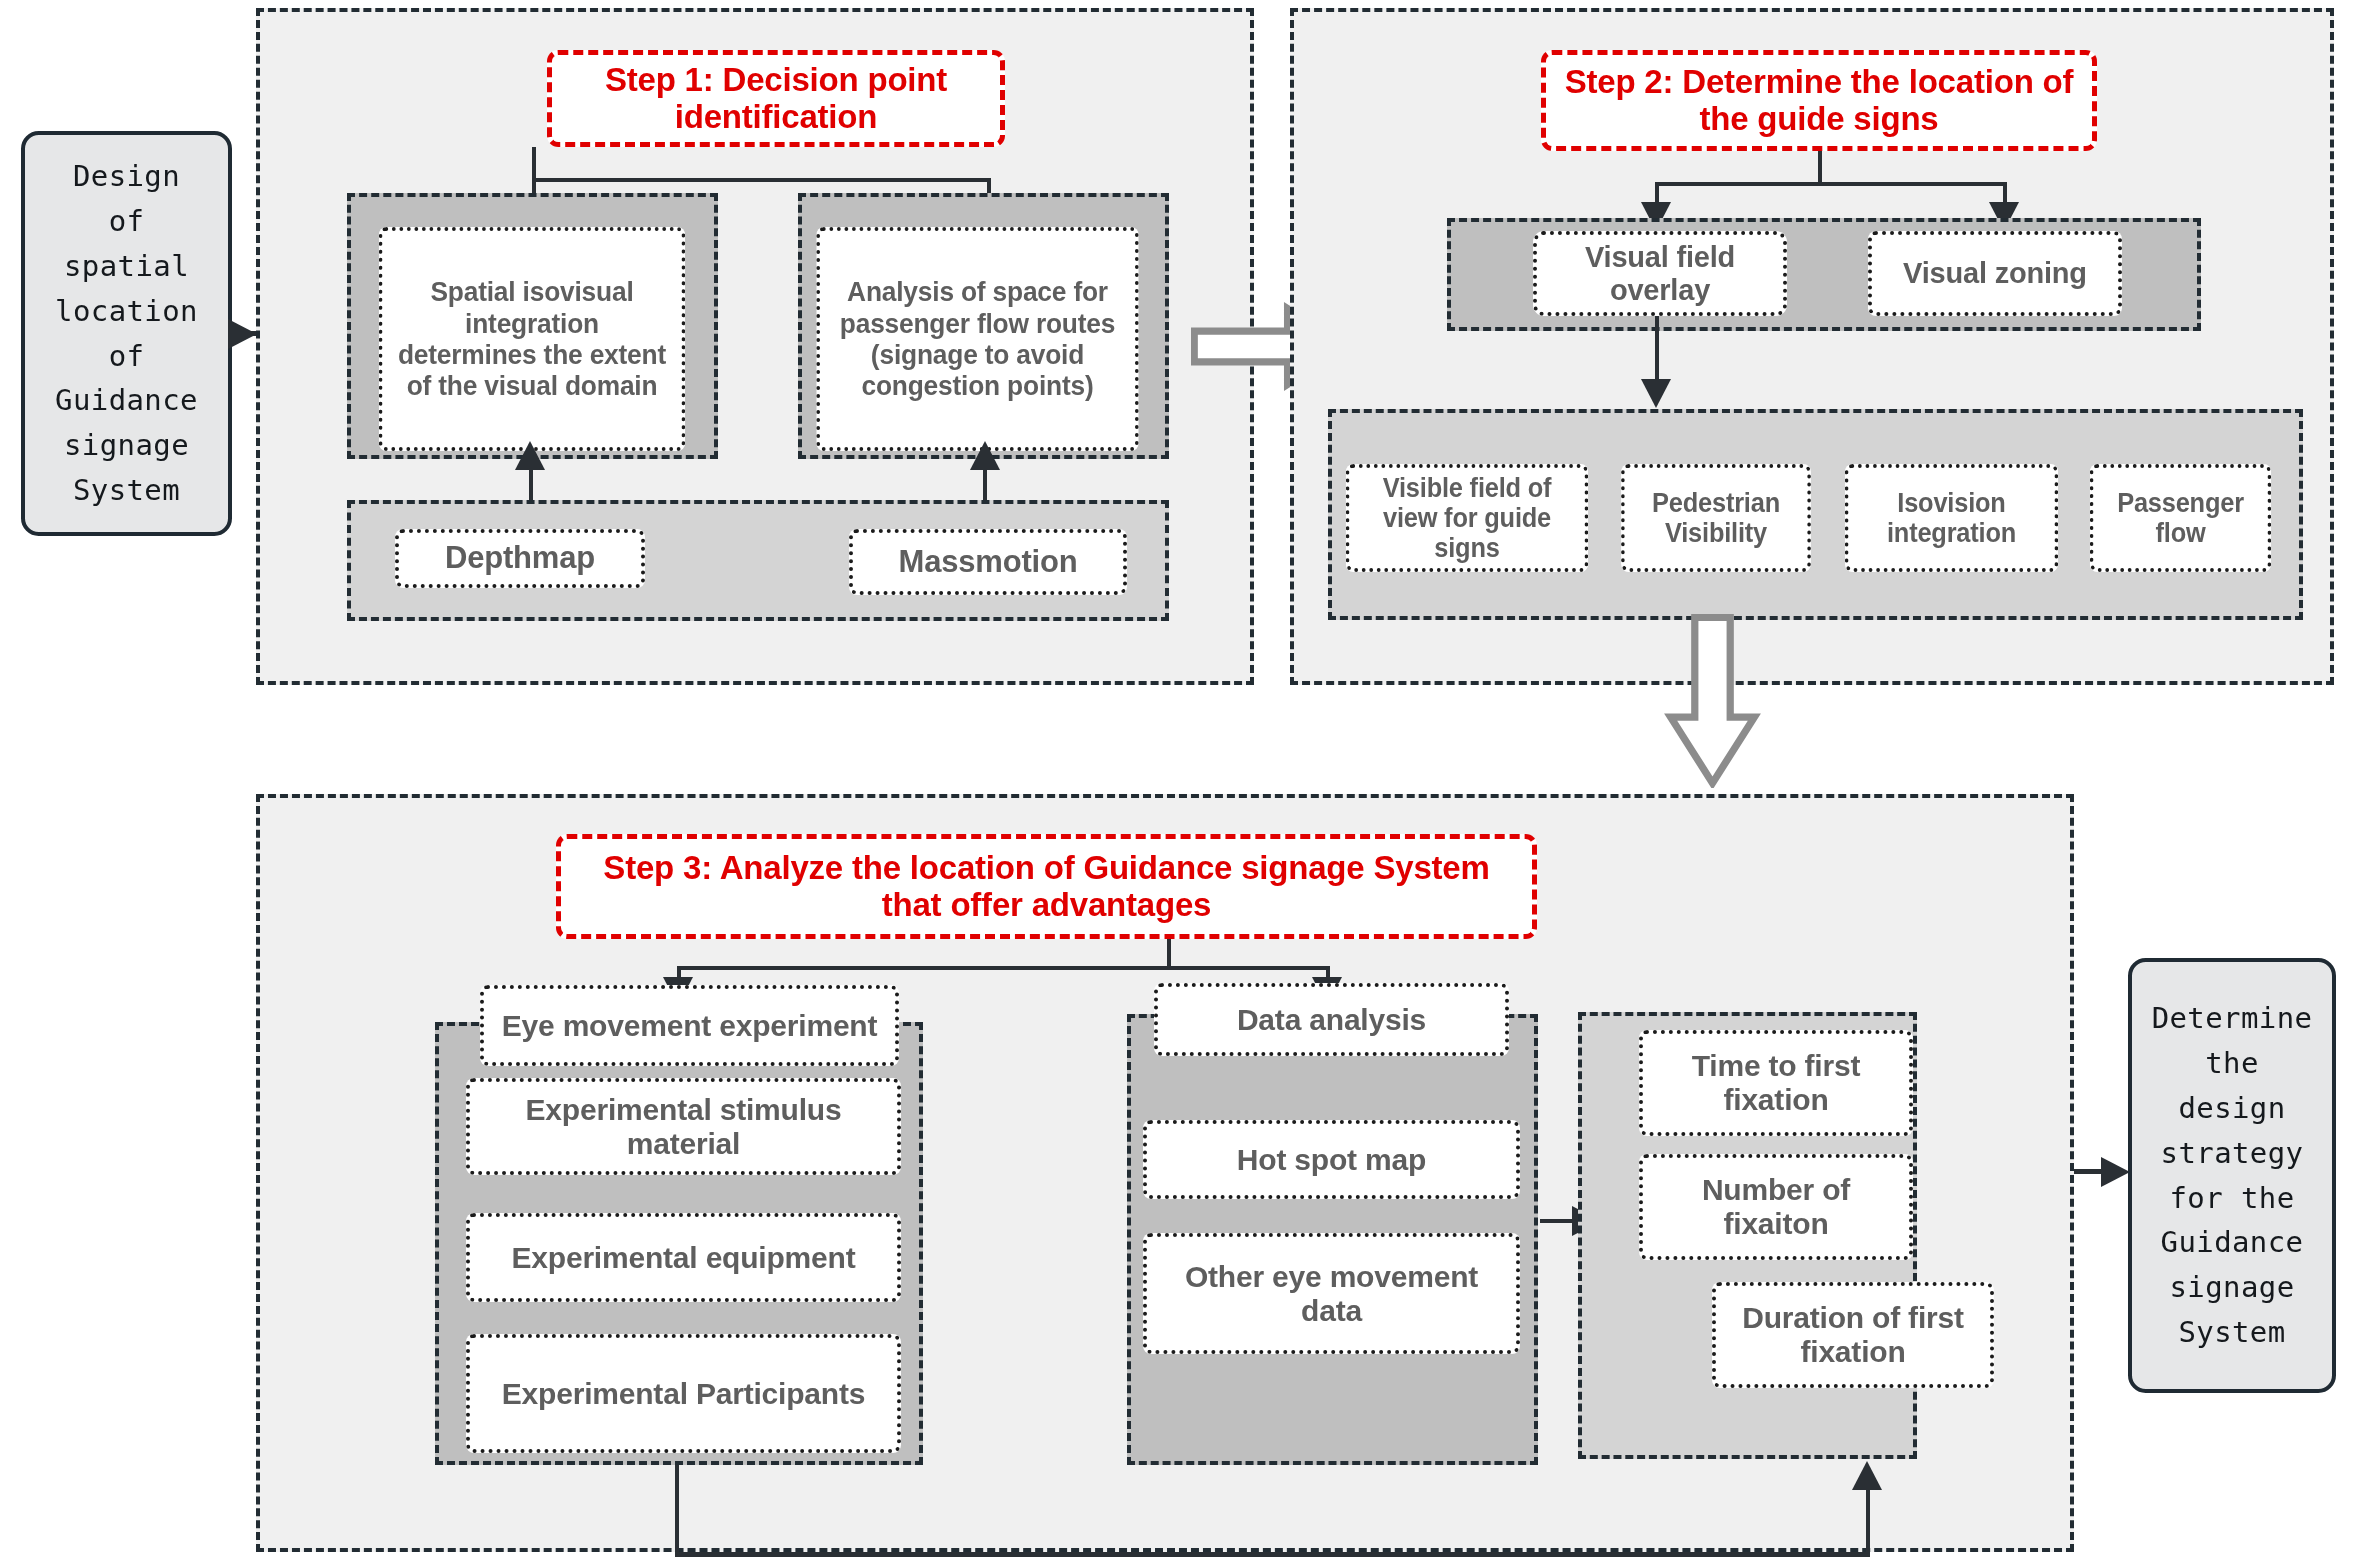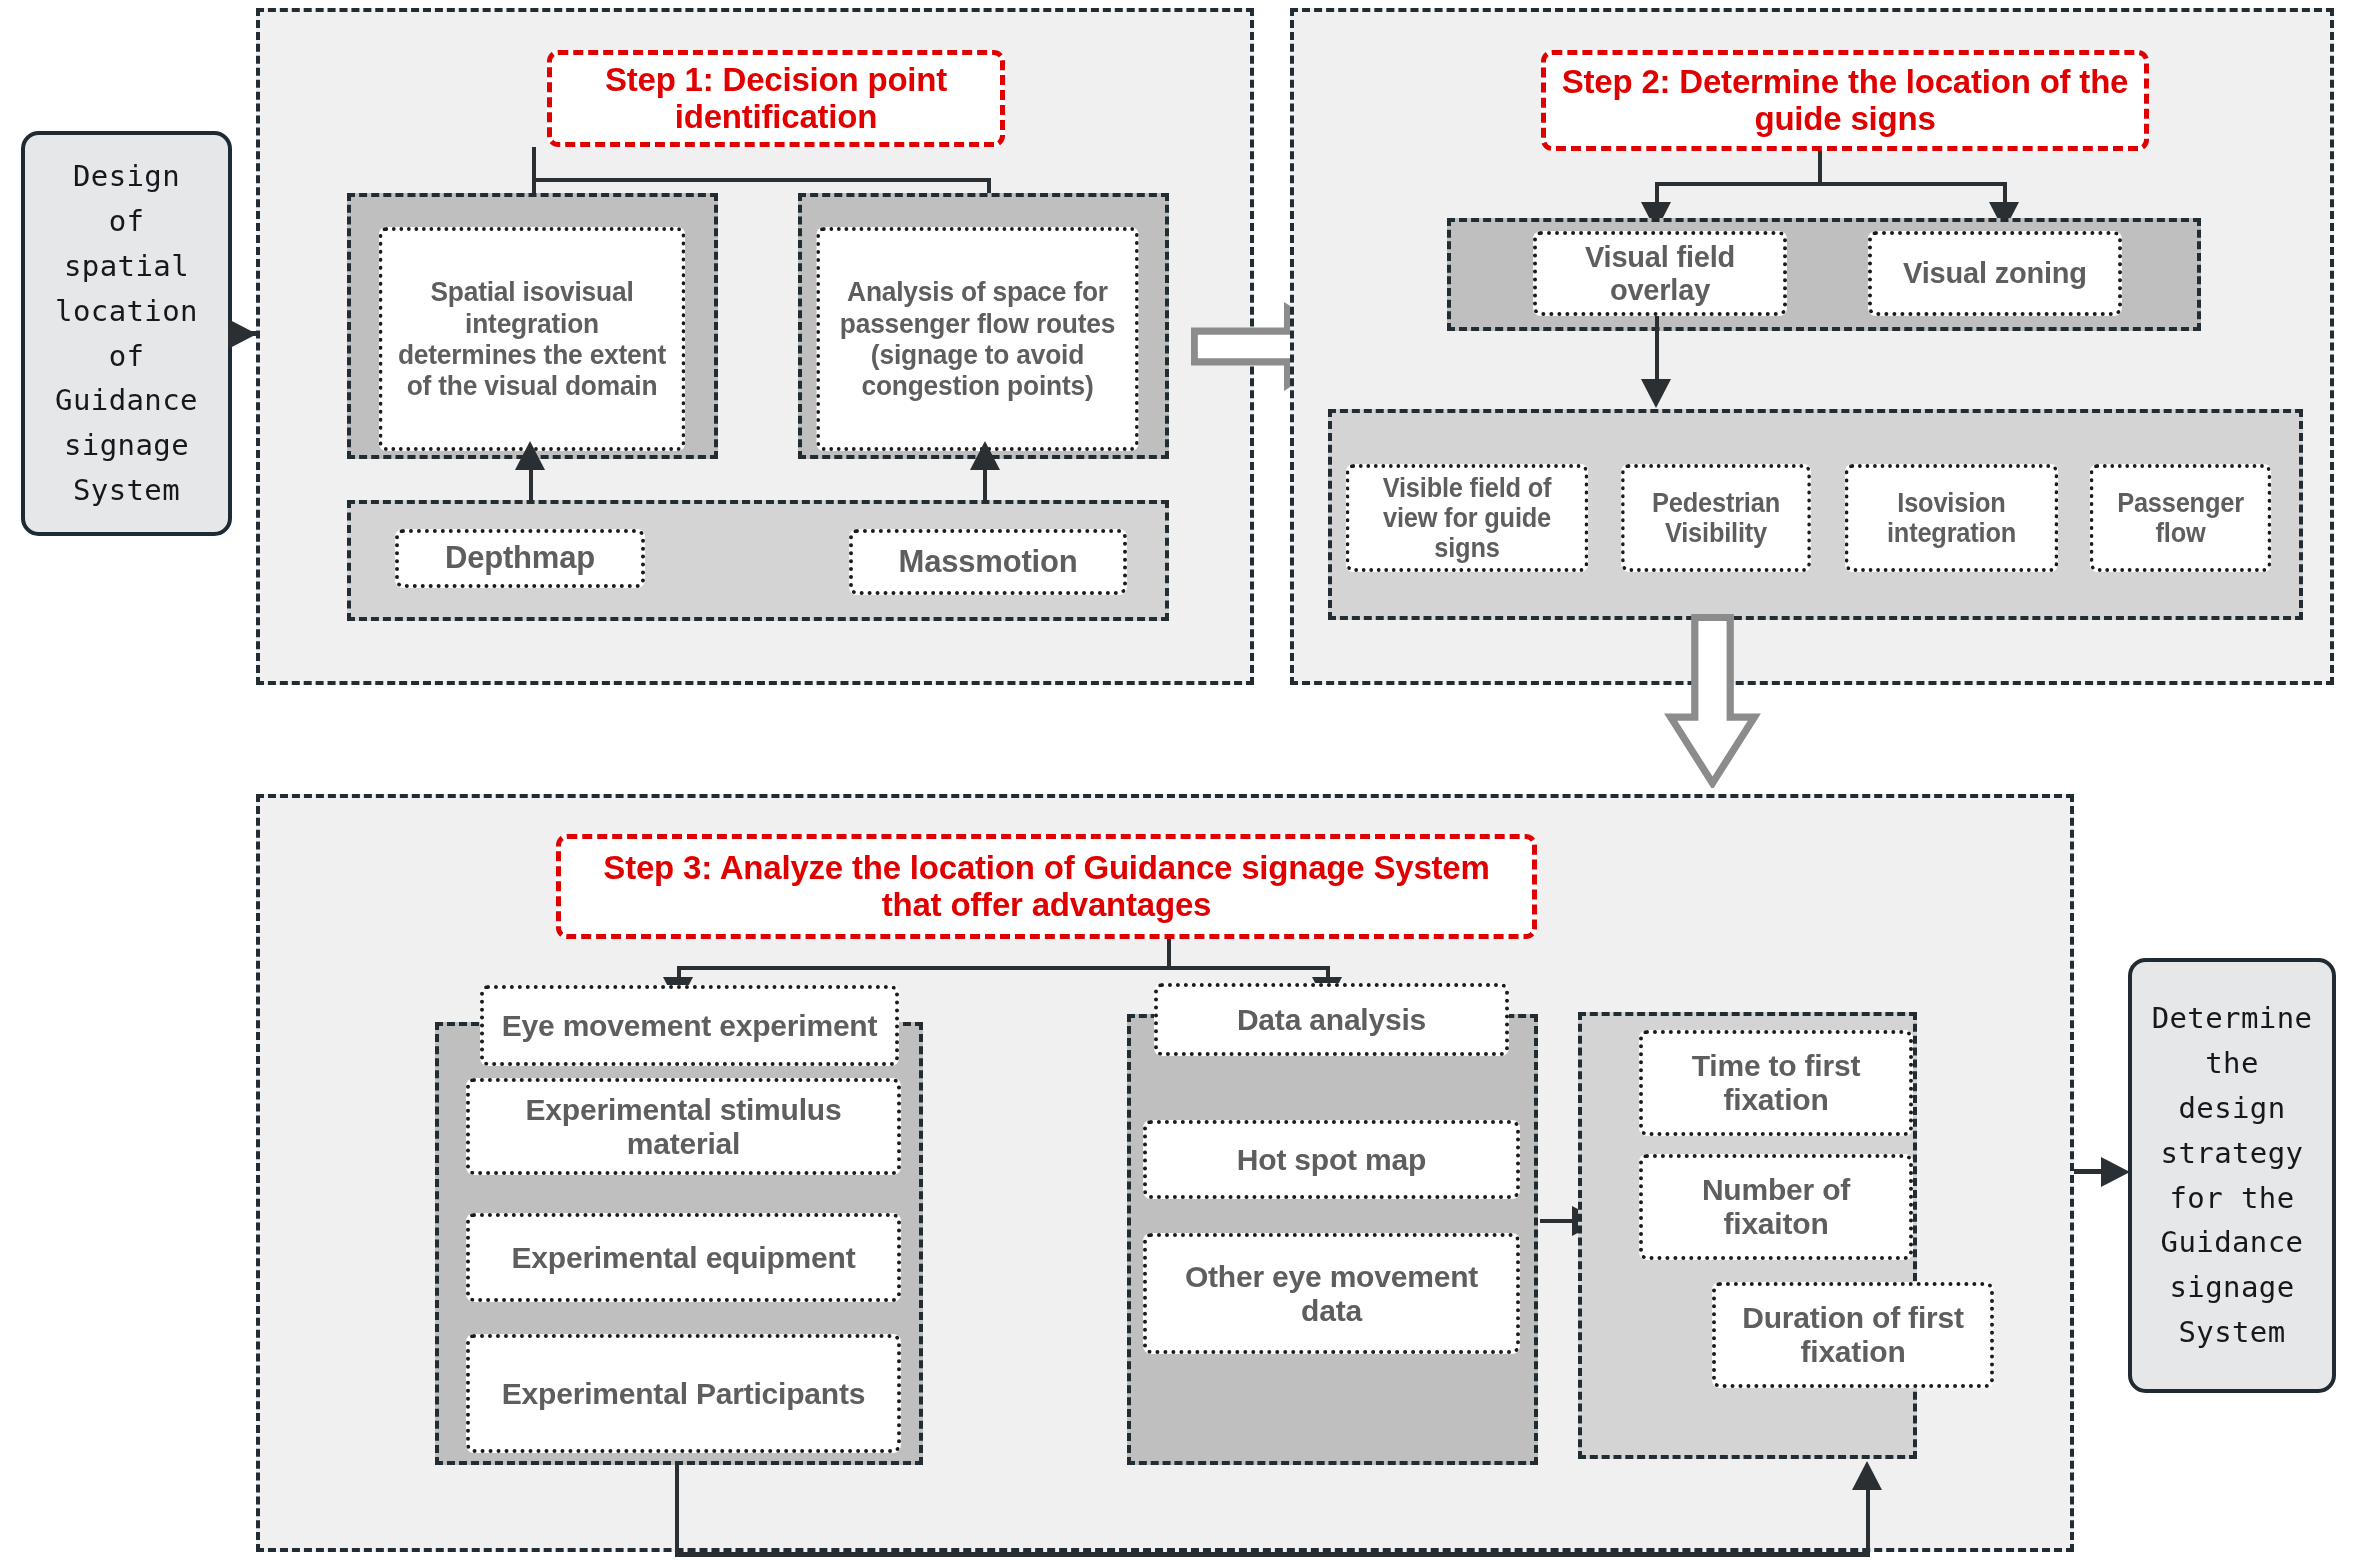--- a/index.html
+++ b/index.html
@@ -146,33 +146,33 @@
   <div class="abs leaf" style="left:849px;top:529px;width:278px;height:66px;font-size:31px;">
     <span>Massmotion</span>
   </div>
 
   <svg class="abs blockarrow" style="left:1191px;top:302px;" width="161" height="89" viewBox="0 0 200 110">
     <polygon points="4,36 120,36 120,8 194,55 120,102 120,74 4,74" fill="#ffffff" stroke="#8c8c8c" stroke-width="9" stroke-linejoin="miter"></polygon>
   </svg>
 
   <div class="abs panel" style="left:1290px;top:8px;width:1044px;height:677px;"></div>
 
-  <div class="abs steptitle" style="left:1541px;top:50px;width:608px;height:101px;font-size:33px;">
+  <div class="abs steptitle" style="left:1541px;top:50px;width:556px;height:101px;font-size:33px;">
     <span style="padding:0 14.5px;">Step 2: Determine the location of the guide signs</span>
   </div>
 
   <div class="abs ln ln-v" style="left:1818px;top:151px;width:4px;height:34px;"></div>
   <div class="abs ln ln-h" style="left:1655px;top:182px;width:352px;height:4px;"></div>
   <div class="abs ln ln-v" style="left:1655px;top:182px;width:4px;height:24px;"></div>
   <div class="abs ln ln-v" style="left:2003px;top:182px;width:4px;height:24px;"></div>
   <div class="abs ah-down" style="left:1641px;top:202px;"></div>
   <div class="abs ah-down" style="left:1989px;top:202px;"></div>
 
   <div class="abs group-dark" style="left:1447px;top:218px;width:754px;height:113px;"></div>
-  <div class="abs leaf" style="left:1533px;top:231px;width:254px;height:85px;font-size:29px;padding:0 9.7px;">
+  <div class="abs leaf" style="left:1533px;top:231px;width:254px;height:85px;font-size:29px;padding:0 9.7px;border-radius:11px;">
     <span>Visual field overlay</span>
   </div>
   <div class="abs leaf" style="left:1868px;top:231px;width:254px;height:85px;font-size:29px;padding:0 9.7px;">
     <span>Visual zoning</span>
   </div>
 
   <div class="abs ln ln-v" style="left:1655px;top:316px;width:4px;height:69px;"></div>
   <div class="abs ah-down" style="left:1641px;top:379px;"></div>
 
   <div class="abs group-light" style="left:1328px;top:409px;width:975px;height:211px;"></div>

